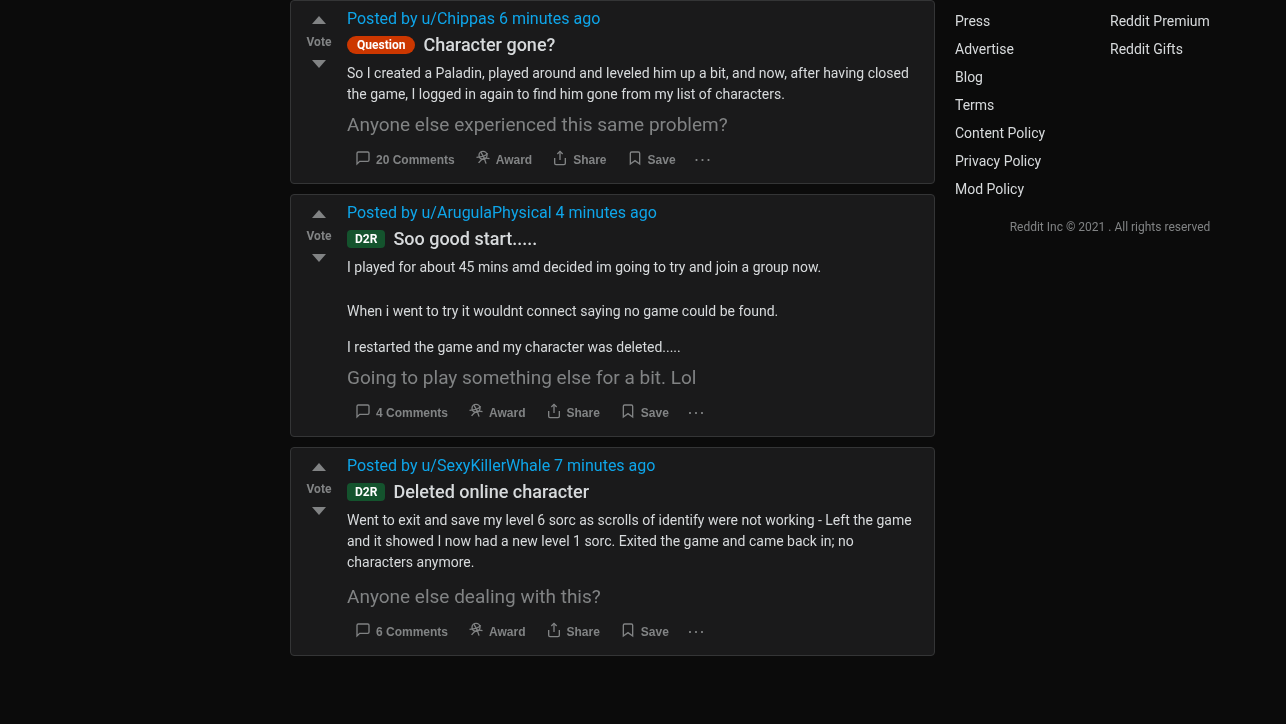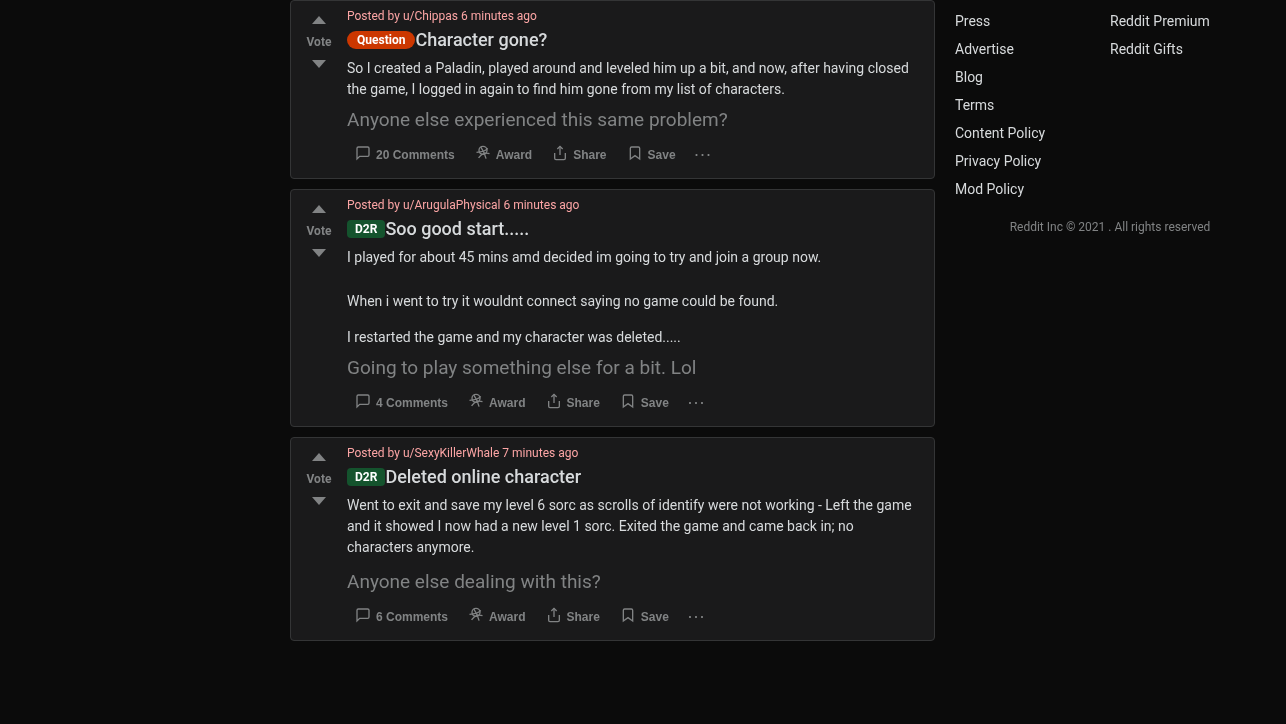--- a/index.html
+++ b/index.html
@@ -56,28 +56,28 @@
     .vote-label {
       font-size: 12px;
       color: #818384;
       font-weight: 700;
     }
     .post-content {
       flex: 1;
       padding: 0 8px;
     }
     .post-meta {
-      font-size: 12px;
-      color: #fca5a5;
+      font-size: 16px;
+      color: #0ea5e9;
       margin-bottom: 6px;
     }
     .post-title-row {
       display: flex;
       align-items: center;
-      gap: 0;
+      gap: 8px;
       margin-bottom: 8px;
       flex-wrap: wrap;
     }
     .post-title {
       font-size: 18px;
       font-weight: 500;
       color: #d7dadc;
     }
     .flair-question {
       background: #cc3700;
@@ -263,21 +263,21 @@
             </svg>
         </div>
         <span class="vote-label">Vote</span>
         <div class="arrow-down">
           <svg viewBox="0 0 20 20" fill="currentColor">
               <path d="M10 17L3 9h14l-7 8z"></path>
             </svg>
         </div>
       </div>
       <div class="post-content">
-        <div class="post-meta">Posted by u/ArugulaPhysical 6 minutes ago</div>
+        <div class="post-meta">Posted by u/ArugulaPhysical 4 minutes ago</div>
         <div class="post-title-row">
           <span class="flair-d2r">D2R</span>
           <span class="post-title">Soo good start.....</span>
         </div>
         <div class="post-body">I played for about 45 mins amd decided im going to try and join a group now.</div>
         <div class="post-body" style="margin-top:23px;">When i went to try it wouldnt connect saying no game could be found.</div>
         <div class="post-body" style="margin-top:15px;">I restarted the game and my character was deleted.....</div>
         <div class="post-subtext" style="margin-top:8px;">Going to play something else for a bit. Lol</div>
         <div class="post-actions">
           <button class="action-btn">

